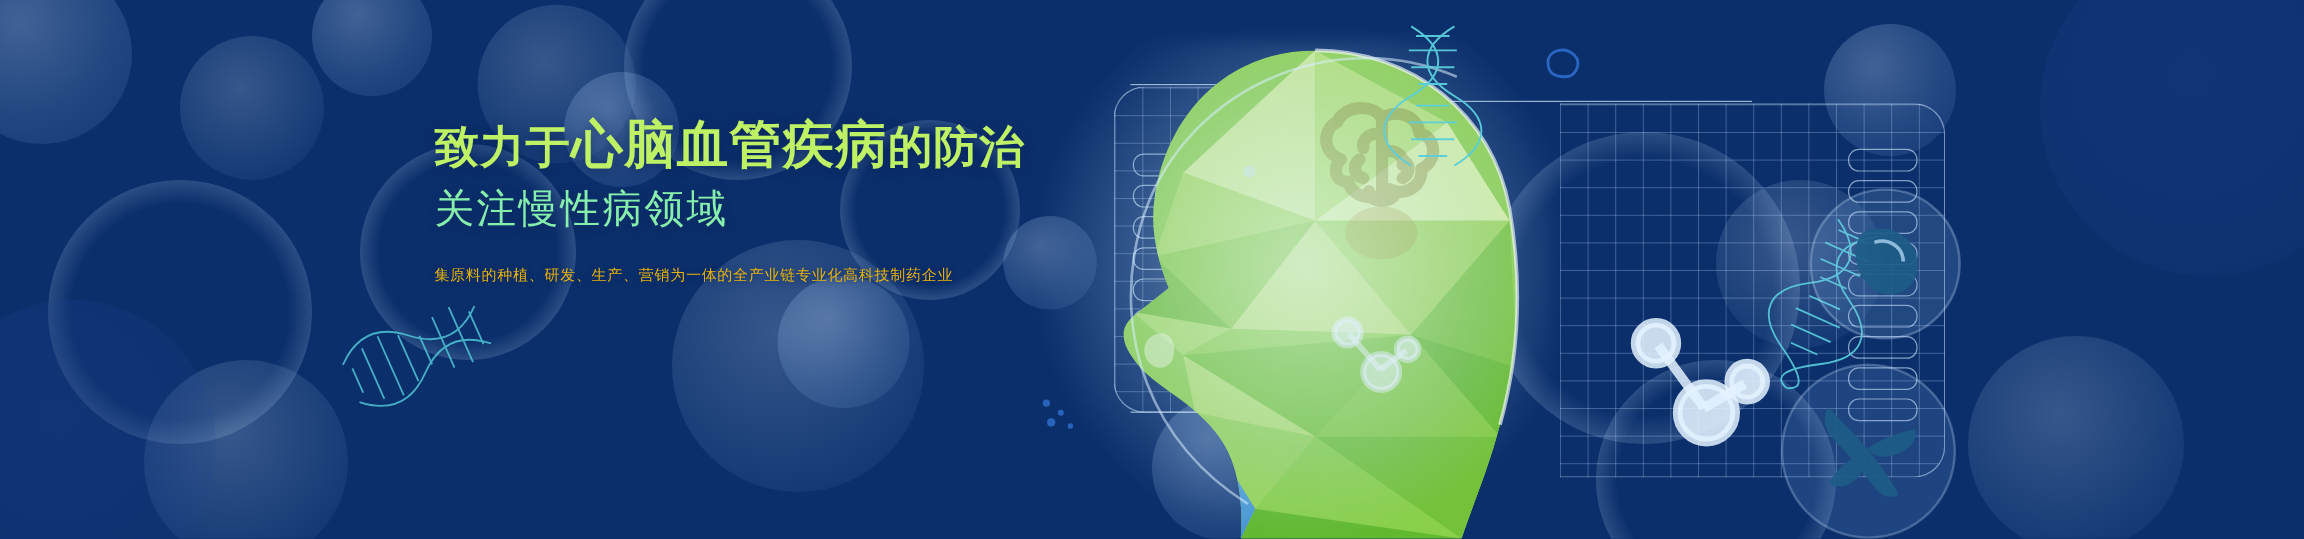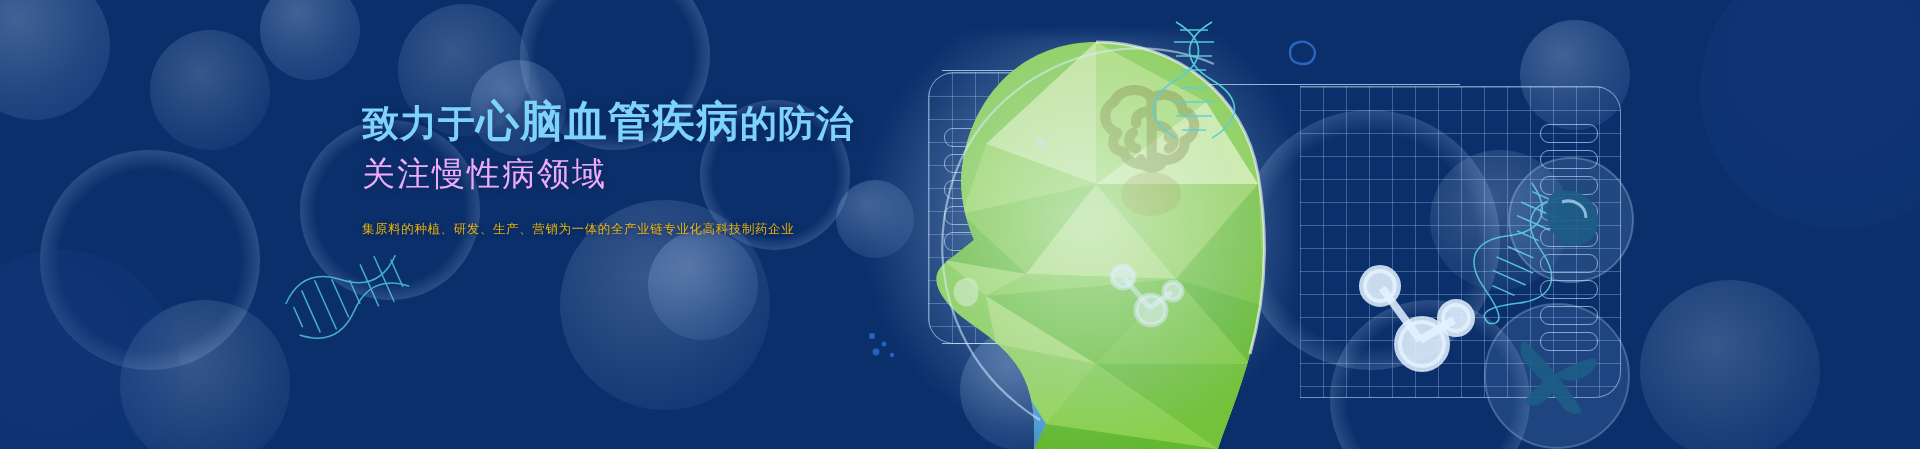--- a/index.html
+++ b/index.html
@@ -15,27 +15,27 @@
   
   .bokeh{position:absolute;border-radius:50%;pointer-events:none;}
   .bk-fill{background:radial-gradient(circle at 38% 32%, rgba(190,215,250,0.30) 0%, rgba(150,190,240,0.17) 55%, rgba(120,170,235,0.07) 100%);}
   .bk-ring{background:radial-gradient(circle, rgba(255,255,255,0) 58%, rgba(185,215,250,0.20) 72%, rgba(255,255,255,0) 100%);}
   .bk-soft{background:radial-gradient(circle at 42% 36%, rgba(210,230,255,0.22) 0%, rgba(160,200,245,0.10) 60%, rgba(255,255,255,0) 100%);}
   .bk-dark{background:radial-gradient(circle at 45% 40%, rgba(25,60,130,0.40) 0%, rgba(30,70,145,0.18) 62%, rgba(255,255,255,0) 100%);}
 
   
   #copy{position:absolute;left:362px;top:96px;width:470px;}
   #headline{
-    font-size:37px;font-weight:bold;color:#7dd3fc;letter-spacing:1px;
+    font-size:37px;font-weight:bold;color:#bef264;letter-spacing:1px;
     line-height:1.18;white-space:nowrap;
     text-shadow:0 2px 10px rgba(8,30,80,0.55);
   }
   #headline .big{font-size:43px;}
   #subline{
-    margin-top:7px;font-size:33px;color:#f0abfc;letter-spacing:2px;
+    margin-top:7px;font-size:33px;color:#86efac;letter-spacing:2px;
     line-height:1.2;white-space:nowrap;
     text-shadow:0 2px 9px rgba(8,30,80,0.45);
   }
   #tagline{
     margin-top:28px;font-size:12.5px;color:#eab308;letter-spacing:0.6px;
     white-space:nowrap;text-shadow:0 1px 5px rgba(8,30,80,0.65);
   }
 
   
   .hud{position:absolute;pointer-events:none;}

